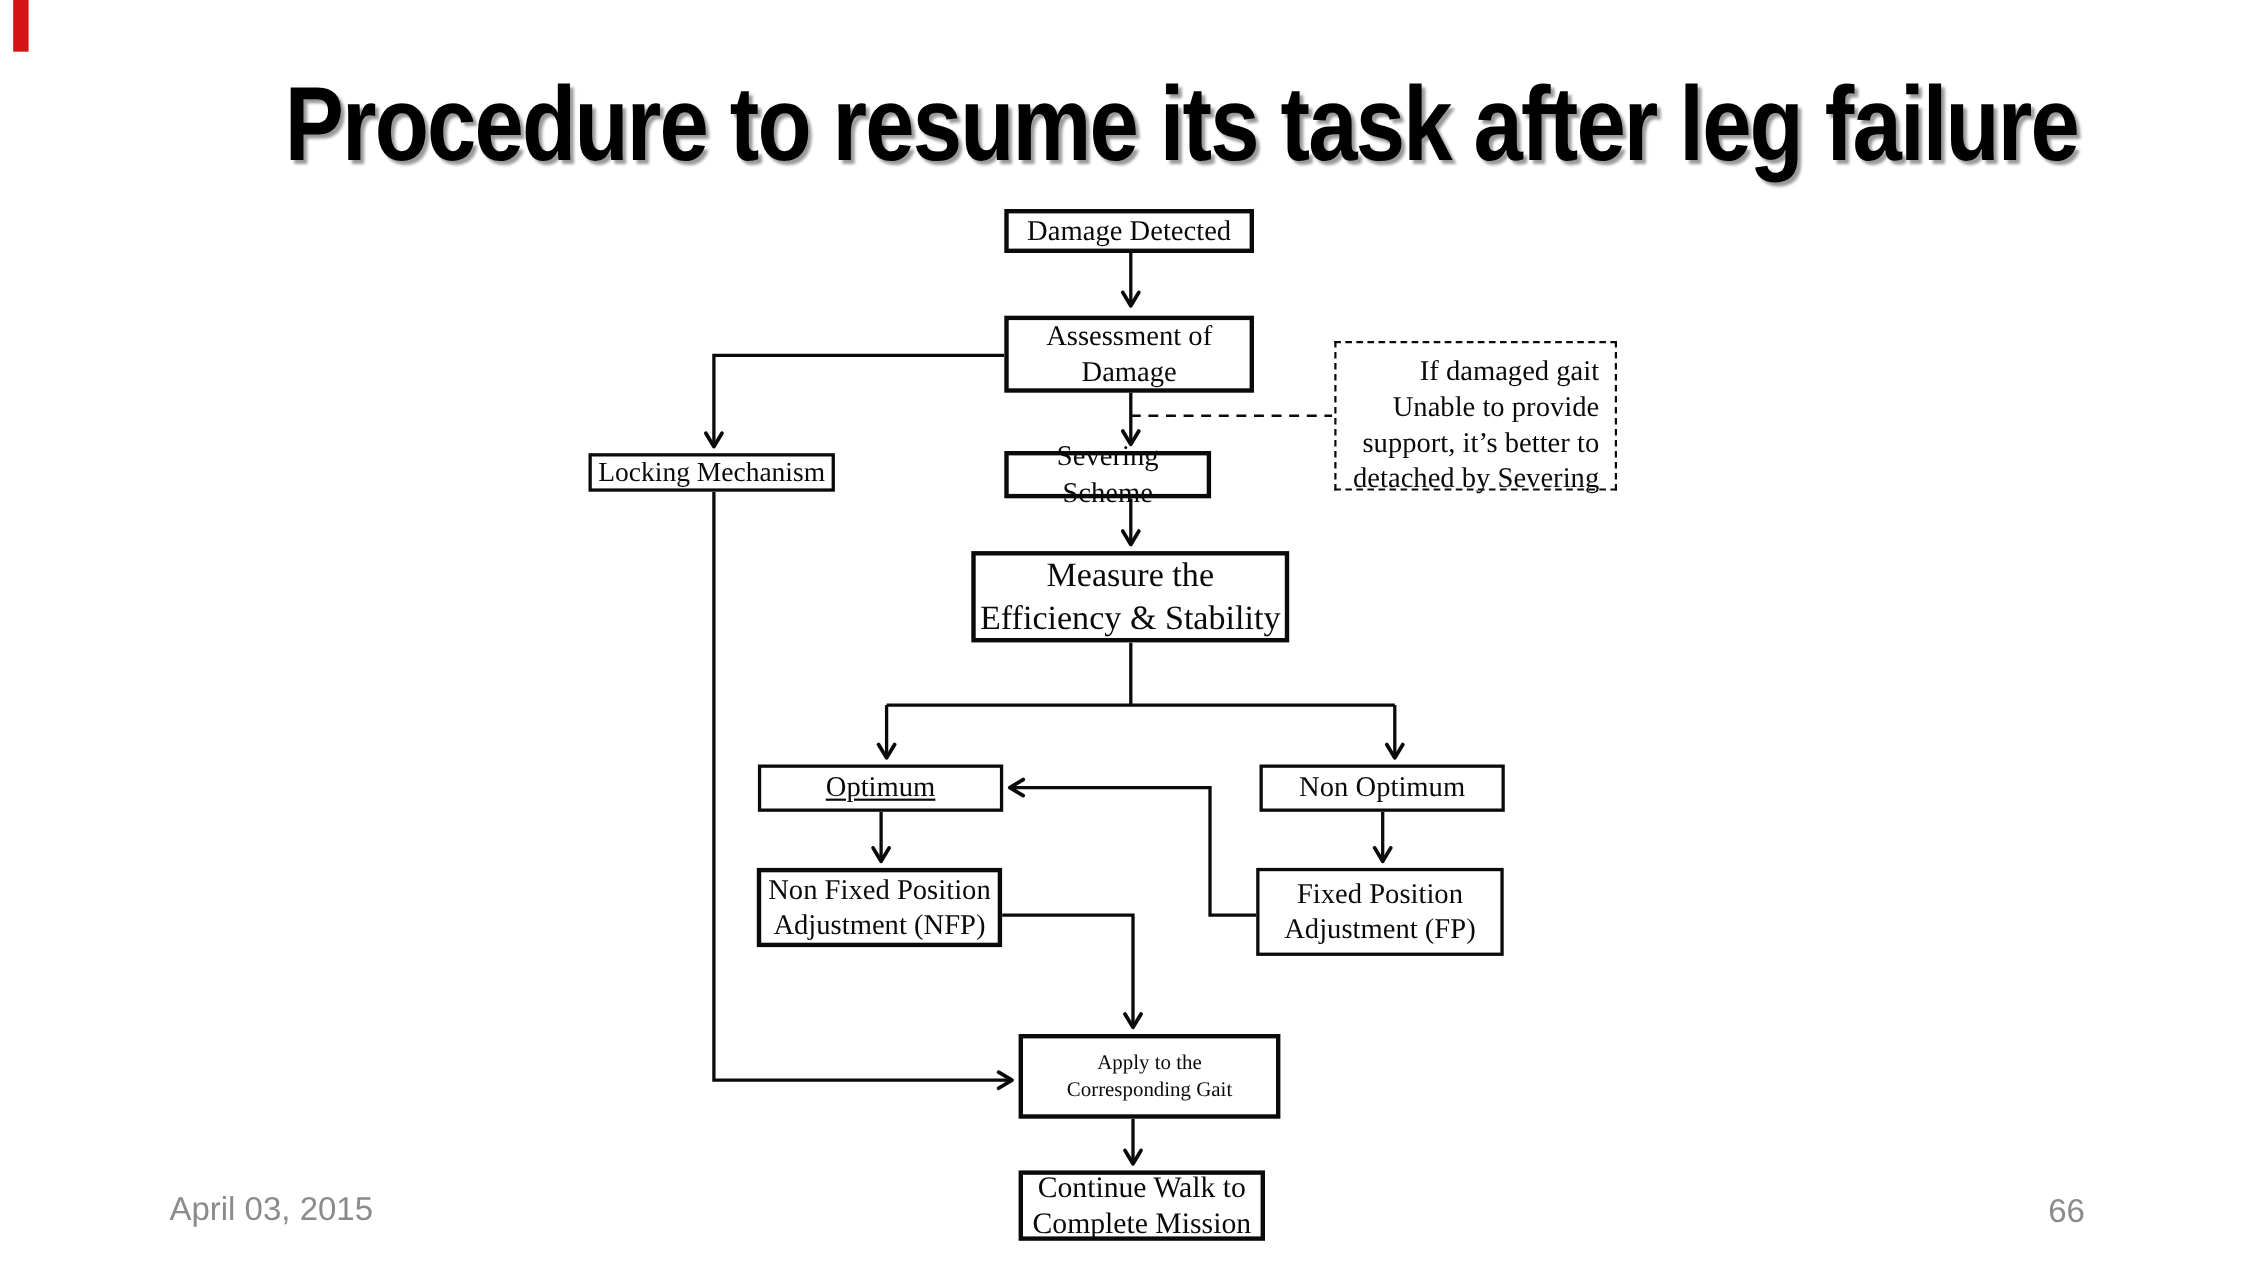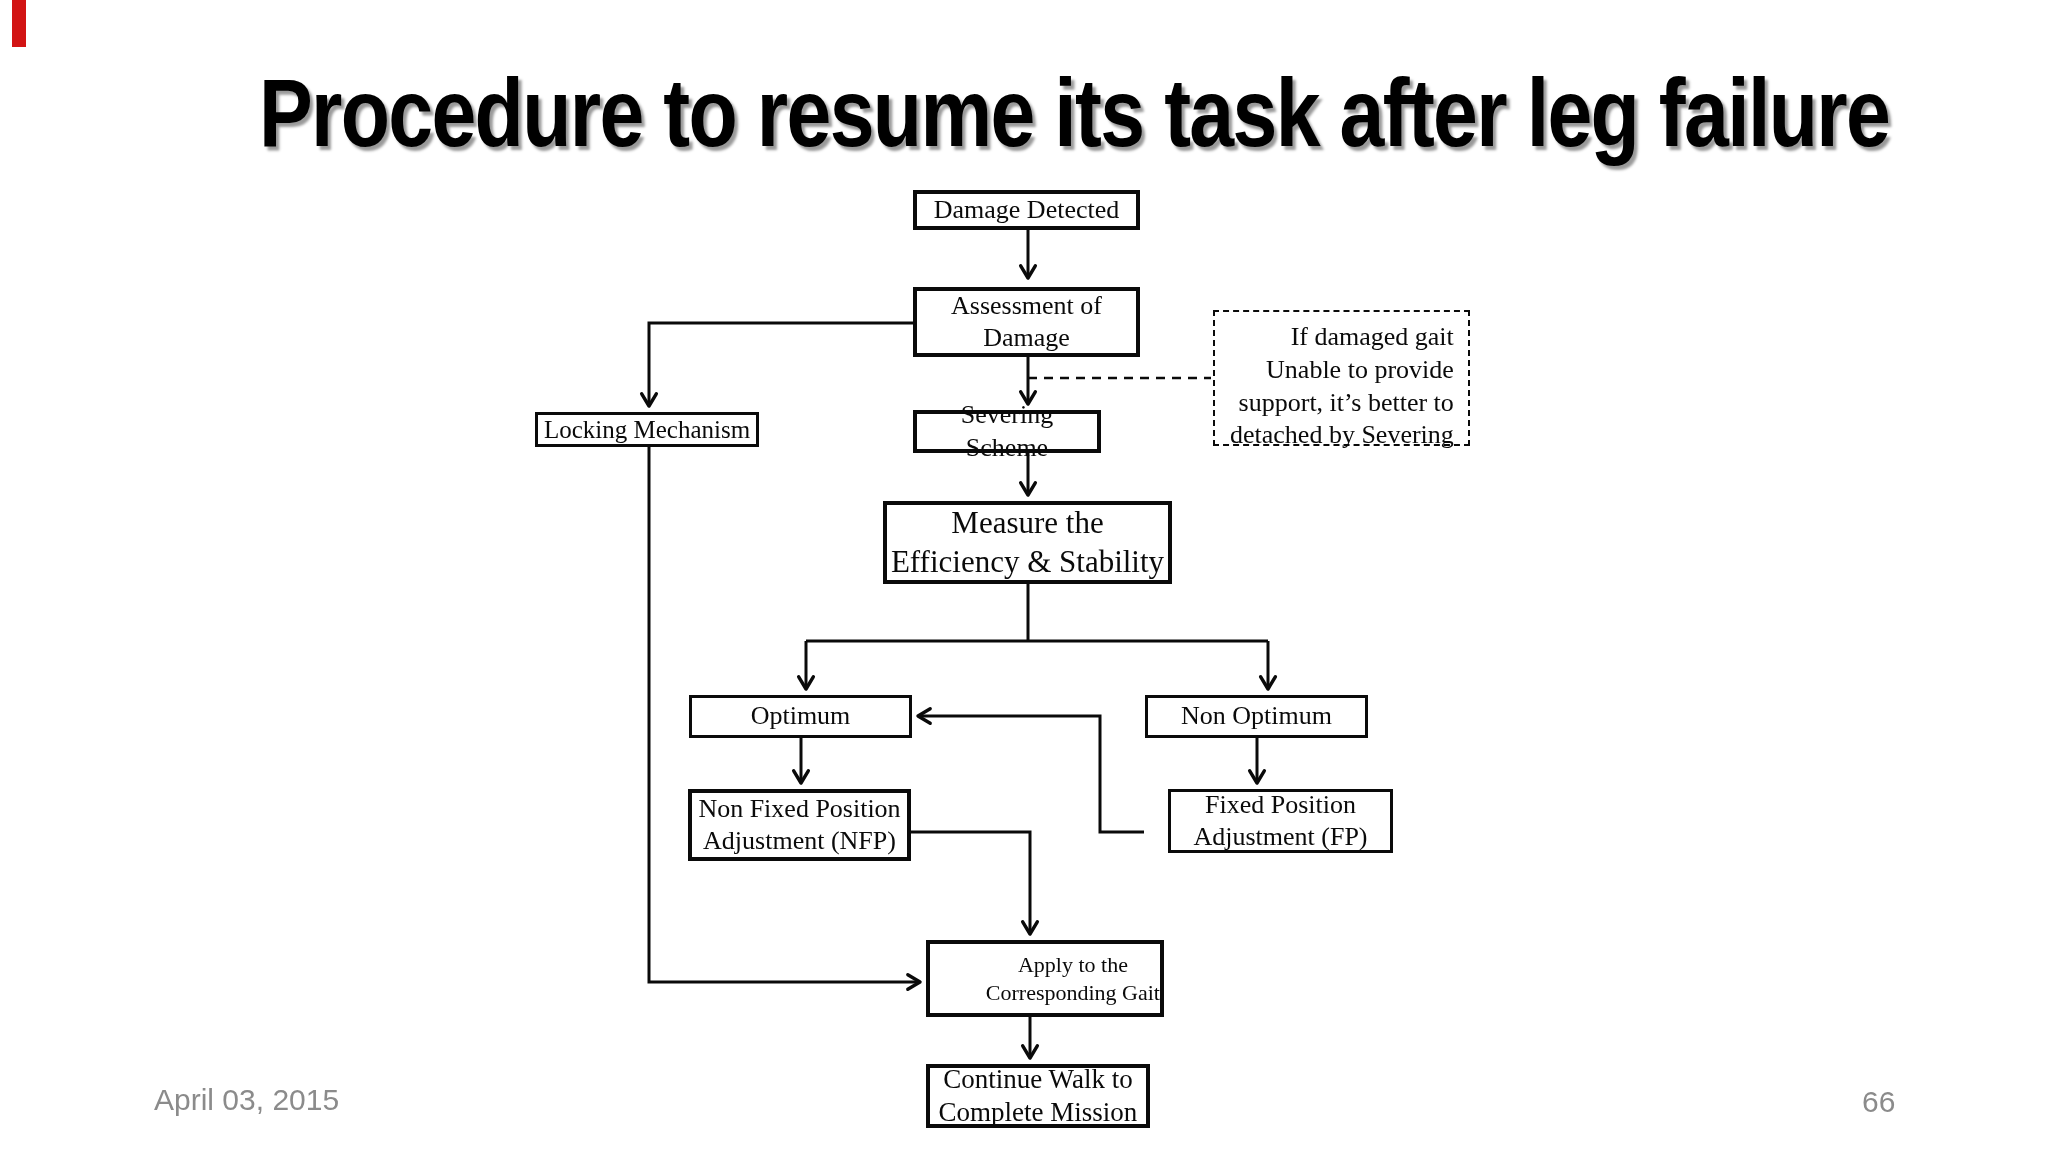--- a/index.html
+++ b/index.html
@@ -52,25 +52,25 @@
     left: 1213px; top: 310px; width: 257px; height: 136px;
     border: 2px dashed #0a0a0a;
     font-size: 26px;
     justify-content: flex-start;
     align-items: flex-start;
     padding: 9px 6px 0 15px;
     text-align: right;
   }
   #n-note > span { line-height: 1.26; }
   #n-measure    { left: 883px;  top: 501px; width: 289px; height: 83px;  font-size: 31px; border-width: 4px; }
-  #n-optimum    { left: 689px;  top: 695px; width: 223px; height: 43px;  font-size: 26px; }
+  #n-optimum    { left: 689px;  top: 695px; width: 223px; height: 43px;  font-size: 26px; text-decoration: underline; }
   #n-nonoptimum { left: 1145px; top: 695px; width: 223px; height: 43px;  font-size: 26px; }
   #n-nfp        { left: 688px;  top: 789px; width: 223px; height: 72px;  font-size: 26px; border-width: 4px; }
-  #n-fp         { left: 1168px; top: 789px; width: 225px; height: 64px;  font-size: 26px; }
-  #n-apply      { left: 926px;  top: 940px; width: 238px; height: 77px;  font-size: 22px; border-width: 4px; justify-content: flex-end; }
+  #n-fp         { left: 1142px; top: 789px; width: 225px; height: 80px;  font-size: 26px; }
+  #n-apply      { left: 926px;  top: 940px; width: 238px; height: 77px;  font-size: 19px; border-width: 4px; }
   #n-continue   { left: 926px;  top: 1064px; width: 224px; height: 64px; font-size: 27px; border-width: 4px; }
   .footer-text {
     position: absolute;
     font-family: "Liberation Sans", sans-serif;
     font-size: 30px;
     color: #8b8b8b;
   }
   #footer-date { left: 154px; top: 1083px; }
   #footer-page { left: 1862px; top: 1085px; }
 </style>

